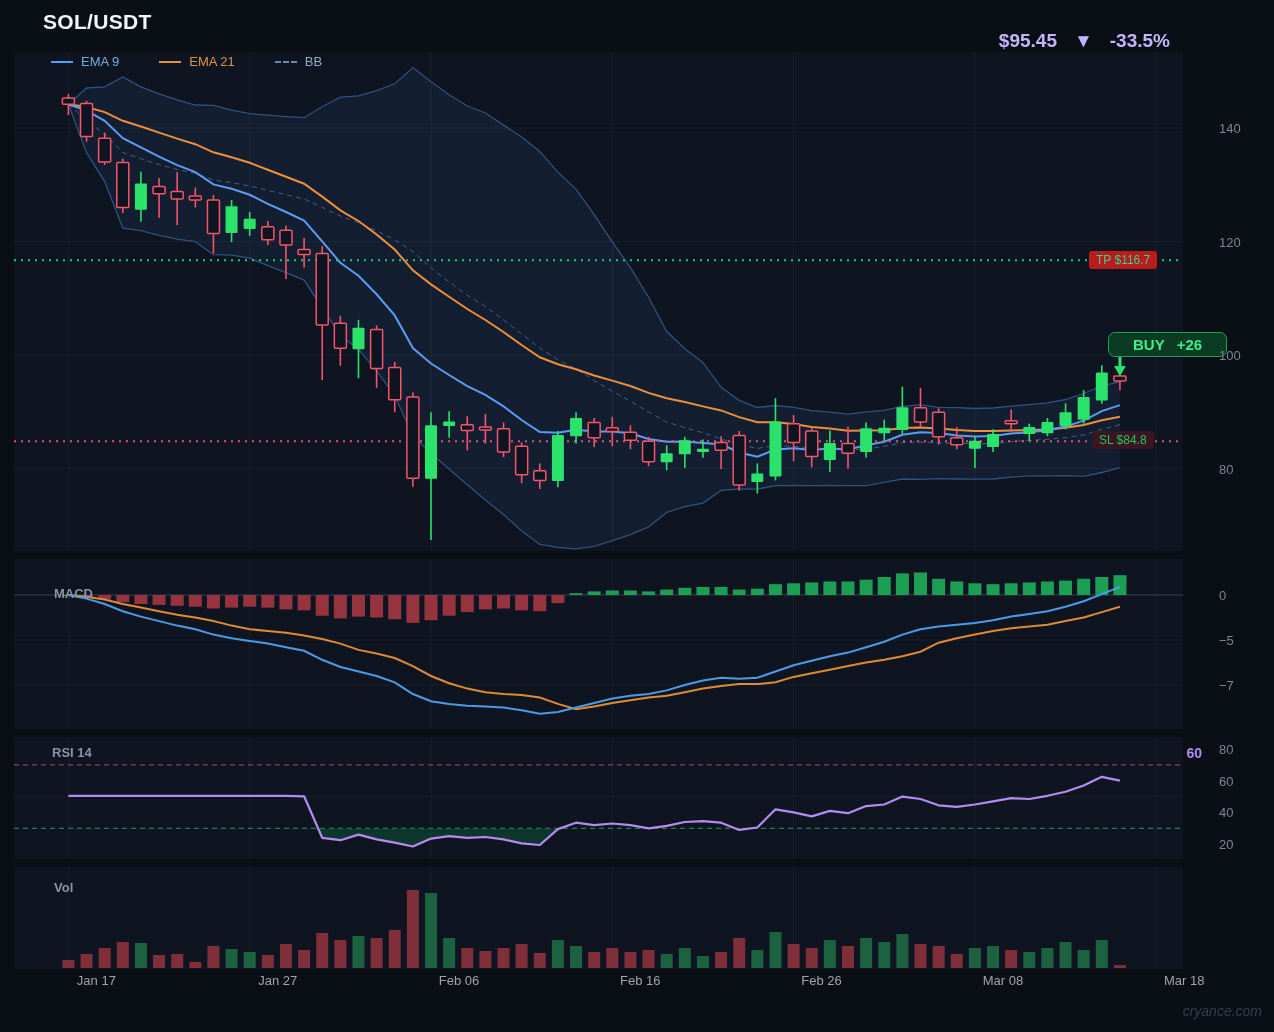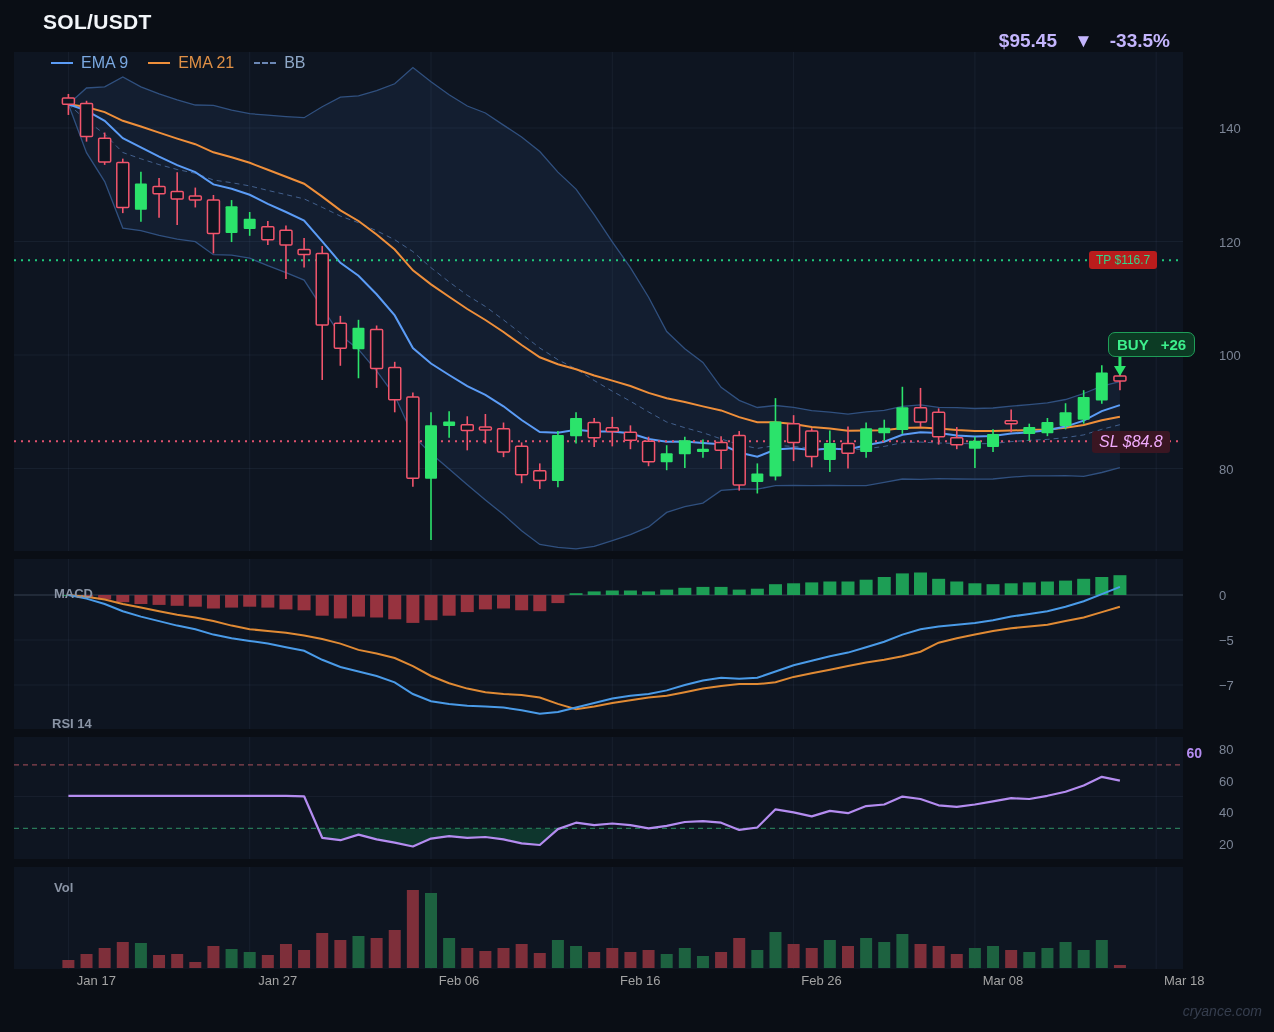--- a/index.html
+++ b/index.html
@@ -2,33 +2,33 @@
 <html><head>
 <meta charset="utf-8">
 <style>
   html,body{margin:0;padding:0;background:#0a0e15;}
   #app{position:relative;width:1274px;height:1032px;background:#0a0e15;overflow:hidden;
        font-family:"Liberation Sans",sans-serif;}
   #chart-svg{position:absolute;left:0;top:0;}
   .abs{position:absolute;margin-left:28px;}
   #title{left:15px;top:10px;font-size:21px;font-weight:bold;color:#f2f5f9;letter-spacing:.3px;}
   #price-block{top:30px;right:104px;font-size:19px;font-weight:bold;color:#c4b5fd;display:flex;gap:17px;}
-  #legend{left:23px;top:54px;display:flex;gap:20px;align-items:center;font-size:16px;}
+  #legend{left:23px;top:54px;display:flex;gap:40px;align-items:center;font-size:13px;}
   .legend-item{display:flex;align-items:center;gap:8px;}
   .swatch{width:22px;height:0;border-top:2px solid;}
   .swatch.dashed{border-top-style:dashed;}
   .panel-label{font-size:13px;font-weight:bold;color:#8a94a5;}
   .tick{color:#7c8596;font-size:13px;transform:translateY(-50%);}
   .xtick{color:#a3a3a3;font-size:13px;transform:translateX(-50%);top:973px;}
   #tp-label{left:1061px;top:251px;background:#b91c1c;color:#36d388;font-size:12px;
             padding:2px 7px;border-radius:3px;}
-  #sl-label{left:1064px;top:431px;background:#3a1622;color:#f0abfc;font-size:16px;
-            padding:2px 7px;border-radius:3px;font-style:italic;}
+  #sl-label{left:1064px;top:431px;background:#3a1622;color:#22c55e;font-size:12px;
+            padding:2px 7px;border-radius:3px;}
   #buy-badge{left:1080px;top:332px;background:#0c3b24;border:1px solid #1f9e58;border-radius:7px;
-             padding:3px 8px;display:flex;gap:12px;font-size:15px;font-weight:bold;color:#3df08c;}
+             padding:3px 24px;display:flex;gap:12px;font-size:15px;font-weight:bold;color:#3df08c;}
   #rsi-current{left:1134px;top:745px;width:40px;text-align:right;font-size:14px;font-weight:bold;color:#b48cf0;}
   #watermark{right:12px;top:1003px;font-size:14px;font-style:italic;color:#363e4e;}
 </style>
 </head>
 <body>
 
 <div id="app">
   <svg id="chart-svg" width="1274" height="1032">
       <defs>
         <clipPath id="clip-main">
@@ -367,21 +367,21 @@
         <span class="swatch" style="border-top-color: rgb(239, 143, 58);"></span>
         <span style="color: rgb(224, 144, 69);">EMA 21</span>
       </div>
       <div class="legend-item">
         <span class="swatch dashed" style="border-top-color: rgb(107, 135, 181);"></span>
         <span style="color: rgb(143, 168, 200);">BB</span>
       </div>
     </div>
 
   <div class="abs panel-label" style="left:26px;top:586px;">MACD</div>
-  <div class="abs panel-label" style="left:24px;top:716px;">RSI 14</div>
+  <div class="abs panel-label" style="left:24px;top:745px;">RSI 14</div>
   <div class="abs panel-label" style="left:26px;top:880px;">Vol</div>
 
   <div id="tp-label" class="abs">TP $116.7</div>
   <div id="sl-label" class="abs">SL $84.8</div>
 
   <div id="buy-badge" class="abs">
     <span>BUY</span>
     <span>+26</span>
   </div>
 

